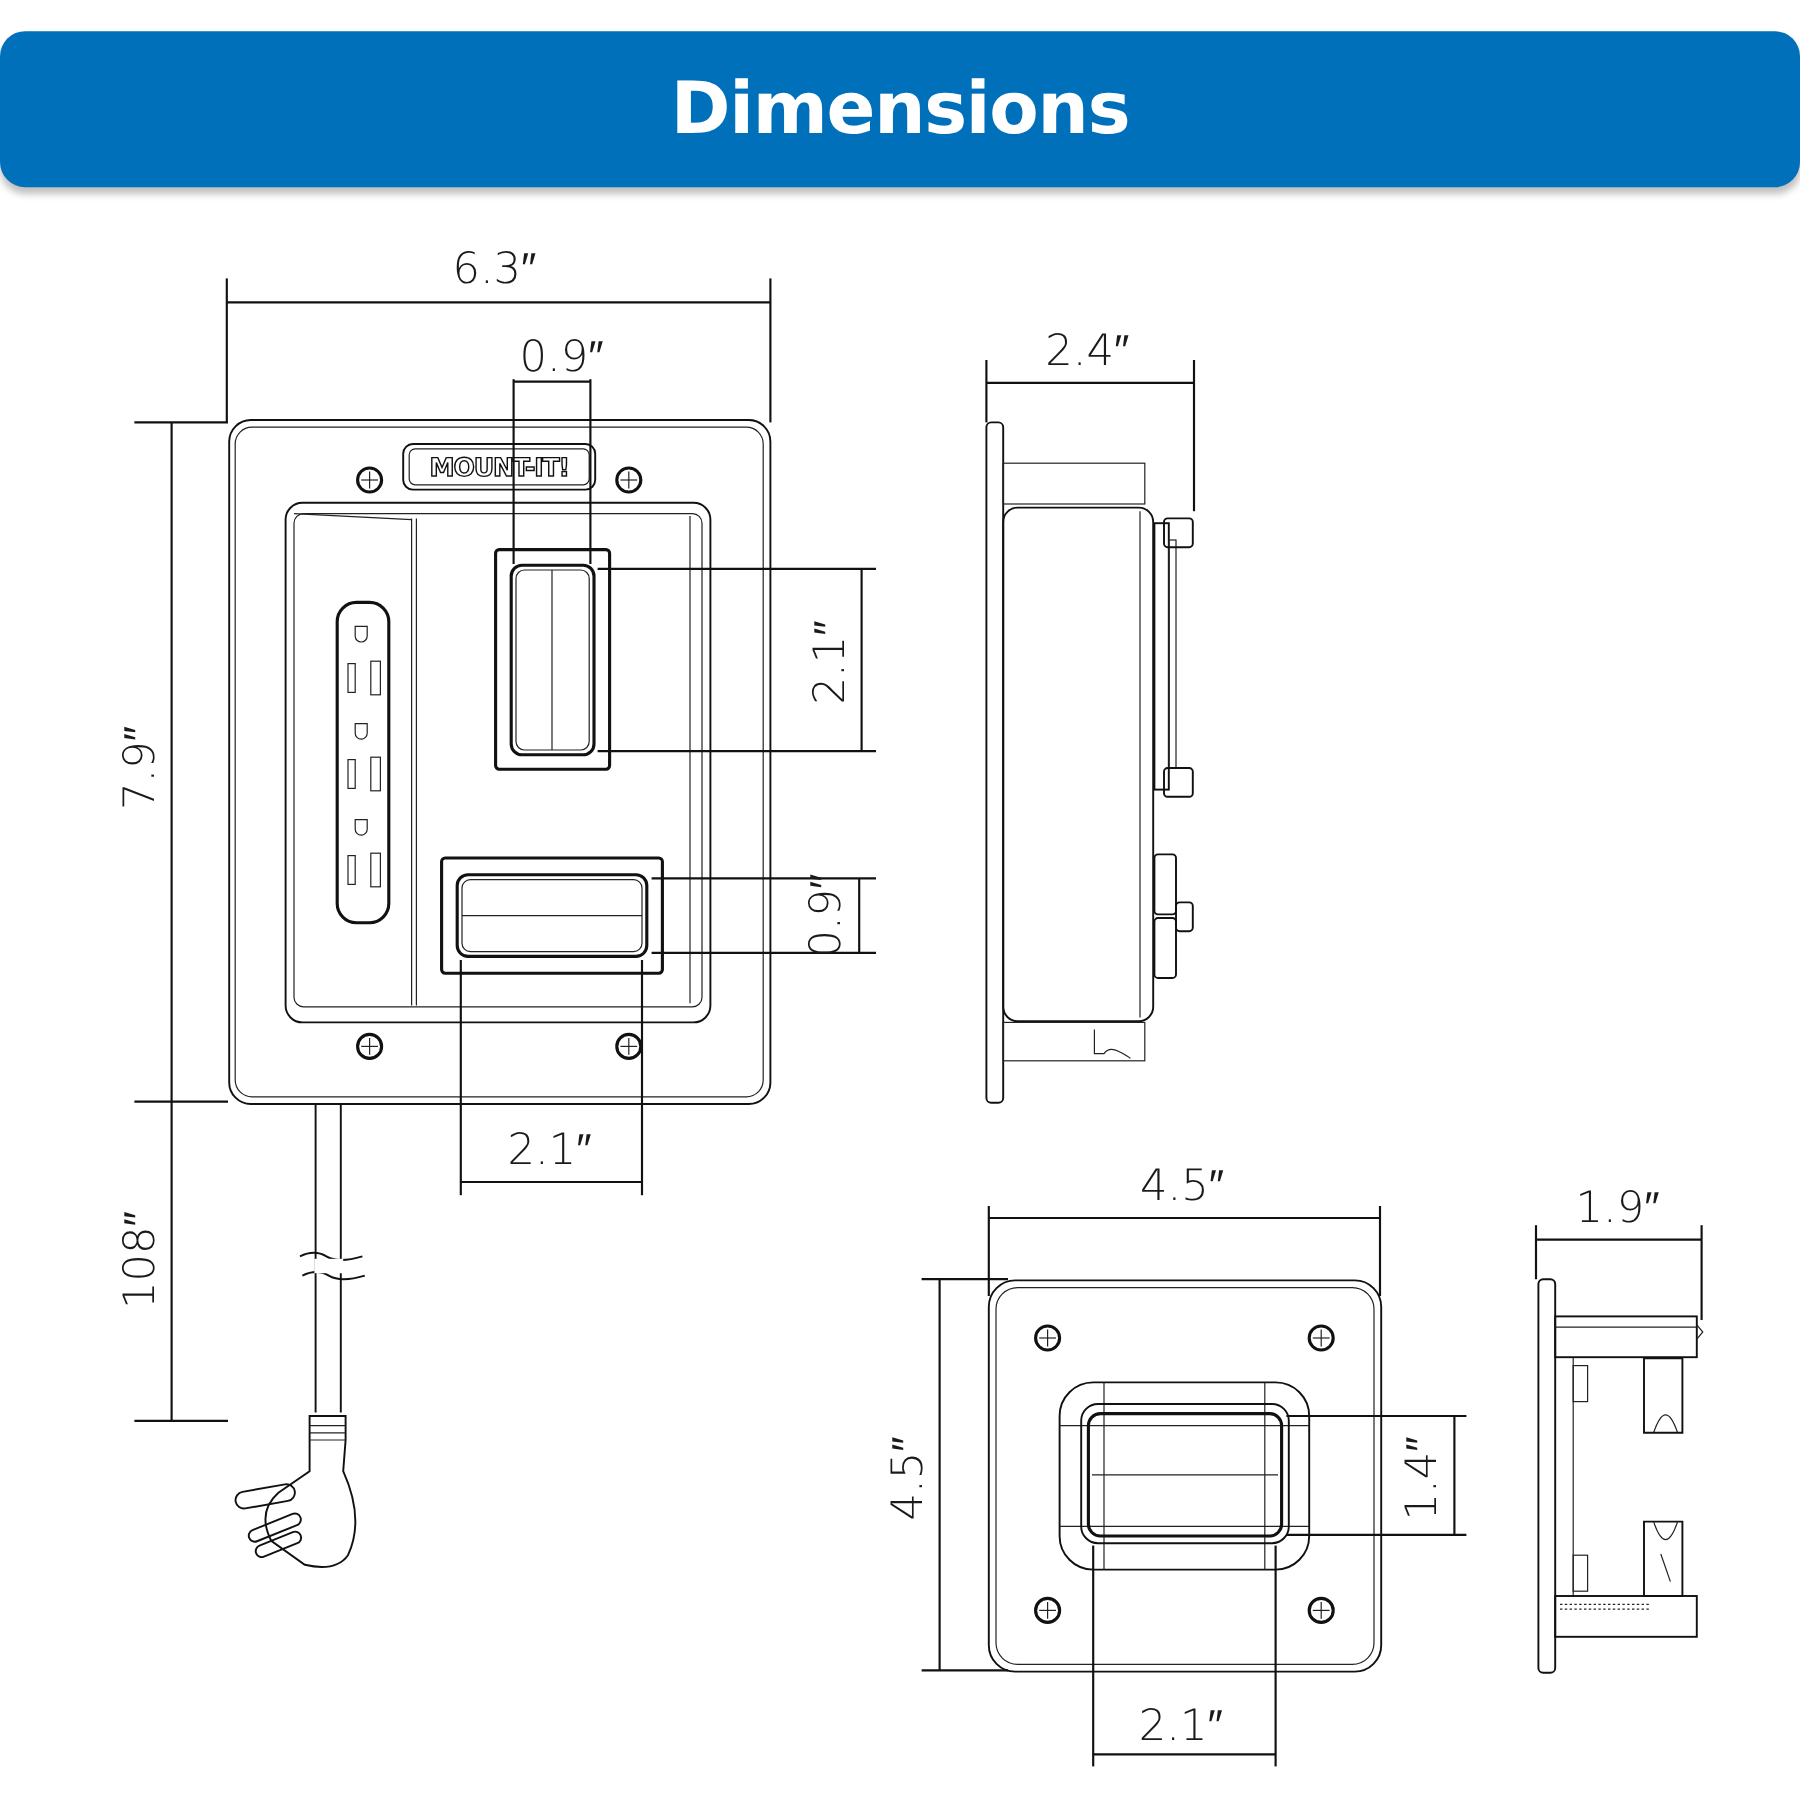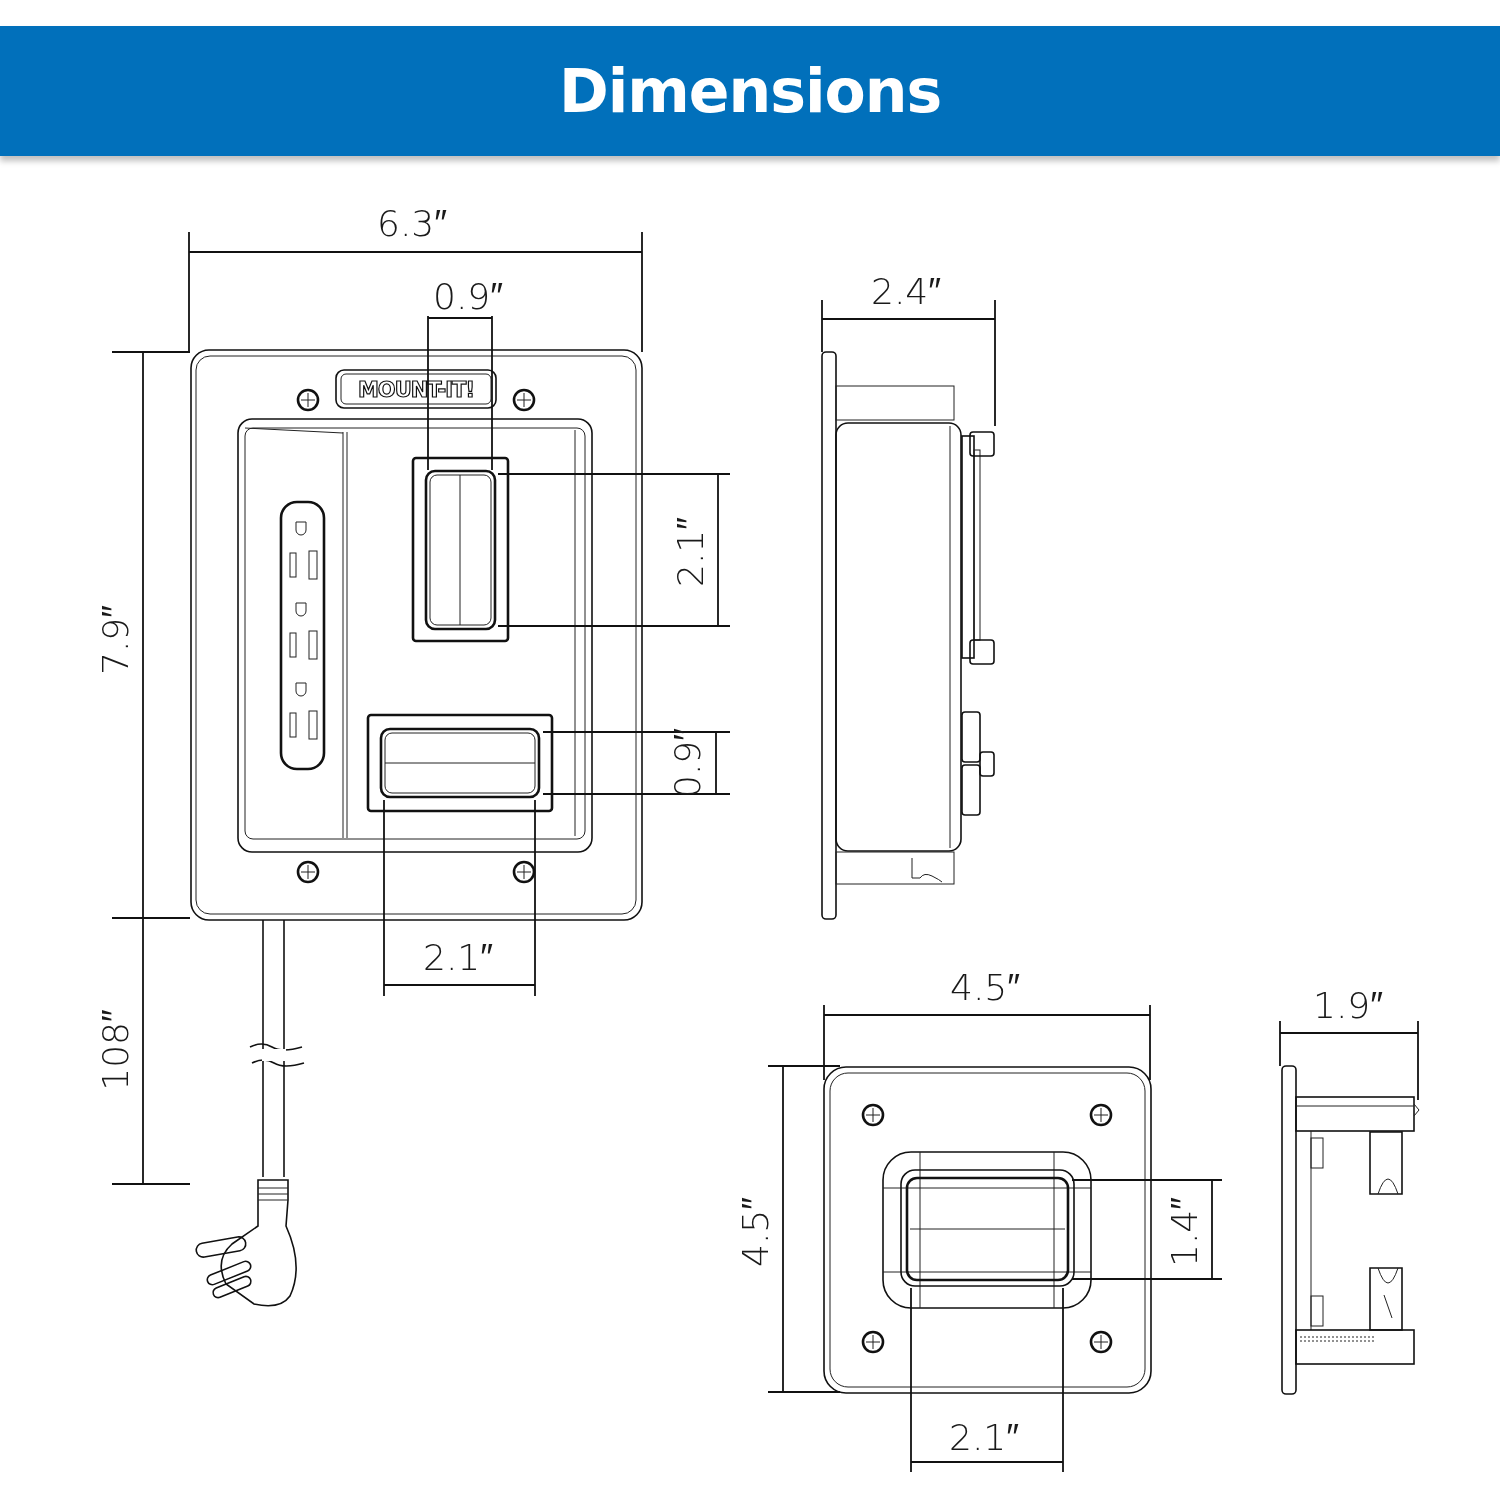--- a/index.html
+++ b/index.html
@@ -1,20 +1,20 @@
 <!DOCTYPE html>
 <html><head>
 <meta charset="utf-8">
 <style>
   html, body { margin: 0; padding: 0; background: #ffffff; }
   body { width: 1500px; height: 1500px; position: relative; overflow: hidden;
          font-family: "Liberation Sans", "DejaVu Sans", sans-serif; }
   .banner { position: absolute; left: 0; top: 26px; width: 1500px; height: 130px;
             background: #0170bb; box-shadow: 0 5px 6px rgba(0,0,0,0.25);
-            display: flex; align-items: center; justify-content: center; }
+            display: flex; align-items: center; justify-content: center; border-radius: 21px; }
   .banner h1 { margin: 0; color: #ffffff; font-size: 60px; font-weight: 700;
                font-family: "DejaVu Sans", sans-serif; letter-spacing: -1px; }
   svg.drawing { position: absolute; left: 0; top: 0; }
   svg .ln { stroke: #111; fill: none; stroke-width: 1.6; }
   svg .thin { stroke: #222; fill: none; stroke-width: 1; }
   svg .thick { stroke: #111; fill: none; stroke-width: 2.6; }
   svg .dim { stroke: #111; stroke-width: 1.8; fill: none; }
   svg text.lbl { font-family: "DejaVu Sans", sans-serif; font-size: 36px; fill: #1a1a1a;
                  font-weight: 300; }
   svg text.logo { font-family: "DejaVu Sans", sans-serif; font-size: 21px; font-weight: 700;

